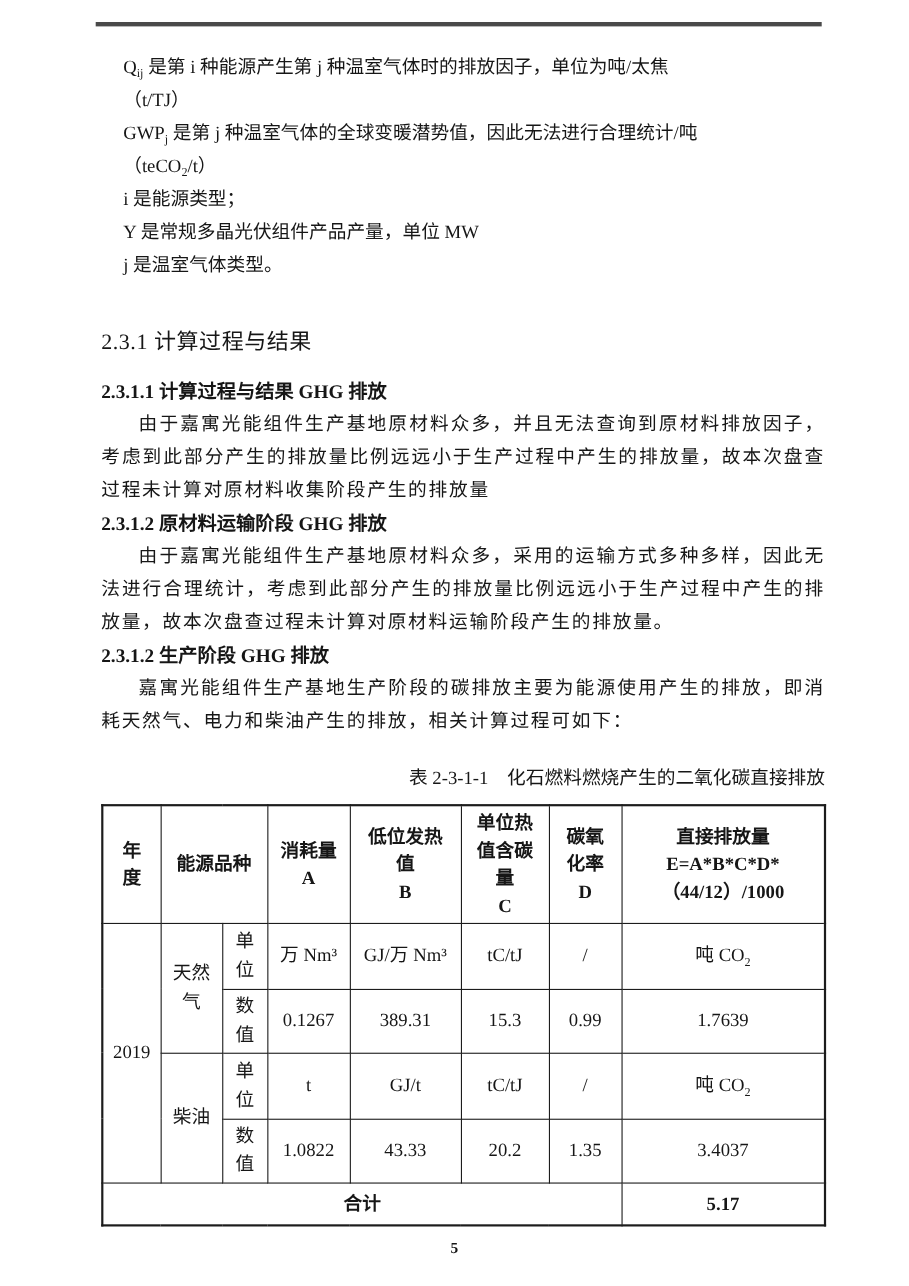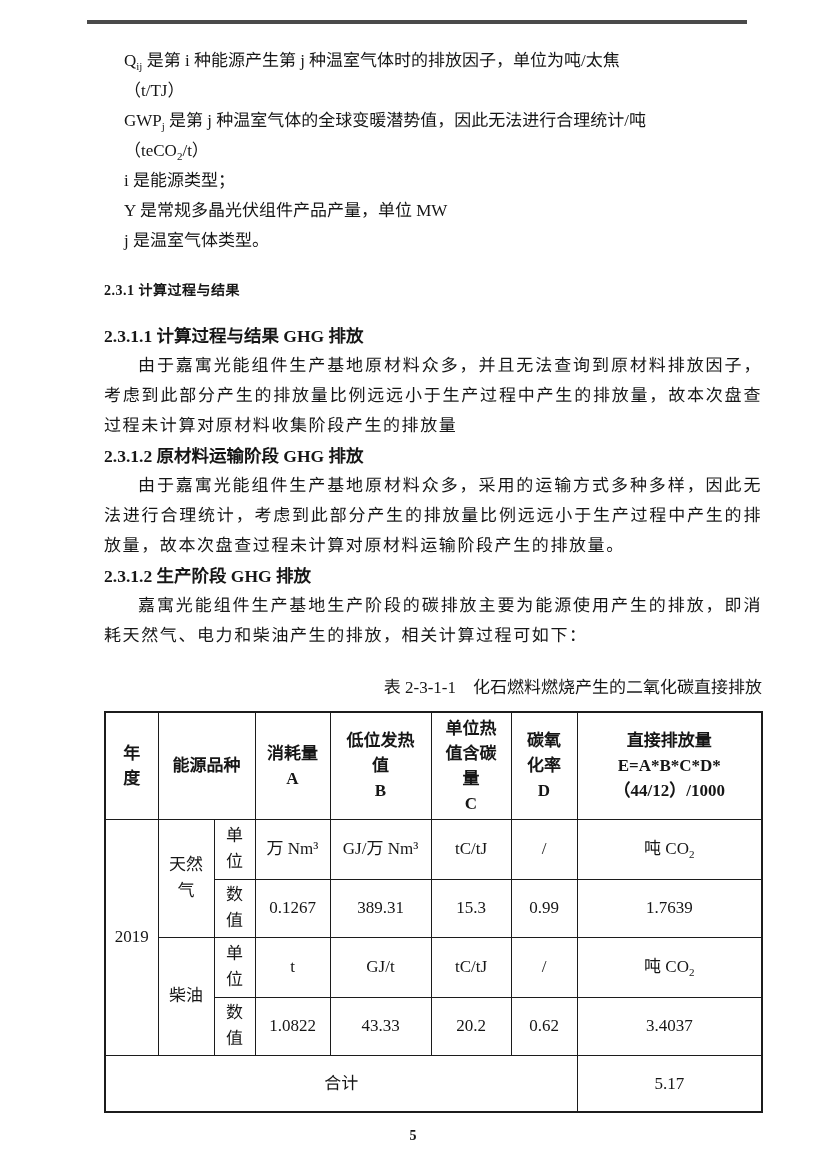--- a/index.html
+++ b/index.html
@@ -10,31 +10,31 @@
     background:#ffffff;
     color:#161616;
     font-family:"Liberation Serif","DejaVu Serif",serif;
     overflow:hidden;
   }
   .top-rule {
     position:absolute; left:87px; top:20px;
     width:660px; height:4px;
   }
   .content {
-    position:absolute; left:104px; top:40px; width:658px;
+    position:absolute; left:92px; top:40px; width:658px;
   }
   .intro { margin-top:6px; }
   .def {
     font-size:17px; line-height:30px;
     padding-left:20px; white-space:nowrap;
   }
   sub { font-size:0.65em; line-height:0; }
   h1 {
-    font-size:14px; line-height:30px; font-weight:bold;
-    margin-top:20px; letter-spacing:0.5px;
+    font-size:20px; line-height:30px; font-weight:normal;
+    margin-top:40px; letter-spacing:0.5px;
   }
   h2 {
     font-size:17.5px; line-height:30px; font-weight:bold;
     margin-top:0;
   }
   h2.first { margin-top:15px; }
   .para {
     font-size:17px; line-height:30px;
     text-align:justify; text-indent:2em;
     letter-spacing:1.6px;
@@ -51,21 +51,21 @@
   .emission td {
     border:1.5px solid #1c1c1c;
     text-align:center; vertical-align:middle;
     font-size:17px; line-height:1.25; padding:1px;
   }
   .emission td.multi { white-space:pre-line; line-height:26px; }
   .emission tr.hrow td { font-weight:bold; white-space:pre-line; line-height:25px; }
   tr.hrow   { height:107px; }
   tr.urow   { height:60px; }
   tr.vrow   { height:58px; }
-  tr.trow   { height:57px; }
+  tr.trow   { height:39px;font-weight:bold; }
   .page-number {
     position:absolute; left:0; right:0; top:1128px;
     text-align:center; font-size:14px; font-weight:bold;
   }
 </style>
 </head>
 <body>
 
 <div class="page">
 
@@ -158,21 +158,21 @@
         <td>tC/tJ</td>
         <td>/</td>
         <td><span>吨 CO</span><sub>2</sub></td>
       </tr>
       <tr class="vrow">
         <td class="multi">数
 值</td>
         <td>1.0822</td>
         <td>43.33</td>
         <td>20.2</td>
-        <td>0.62</td>
+        <td>1.35</td>
         <td>3.4037</td>
       </tr>
       <tr class="trow">
         <td colspan="7">合计</td>
         <td>5.17</td>
       </tr>
     </tbody>
       </table>
 
   </div>

